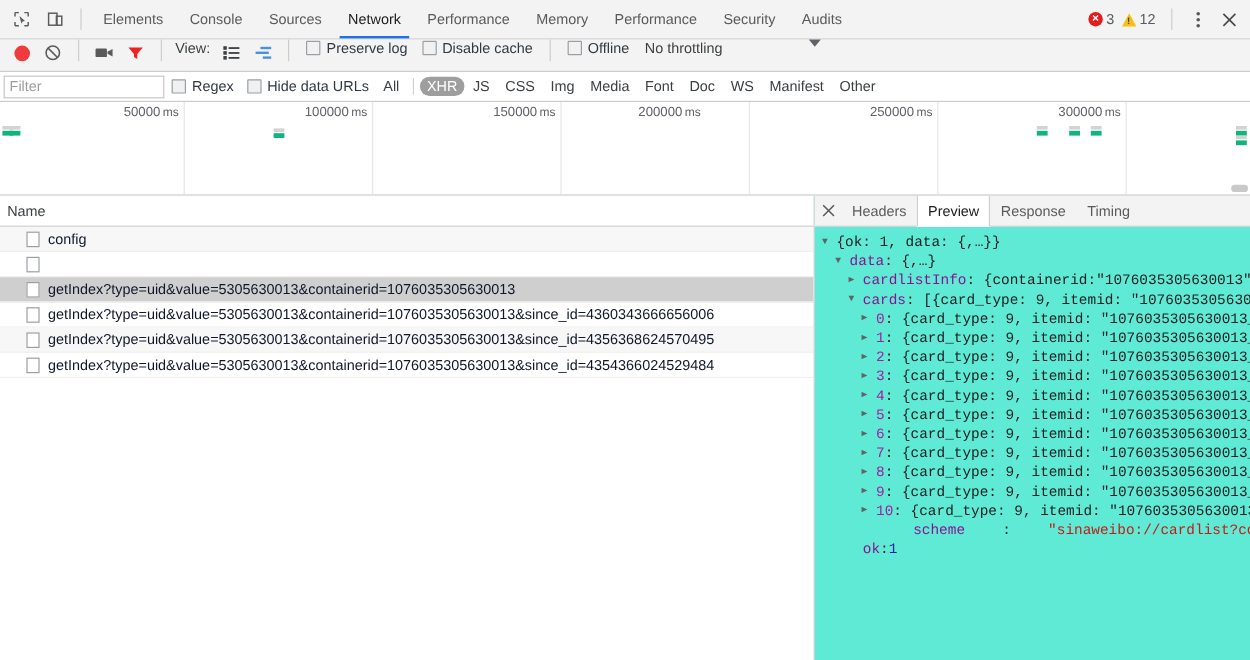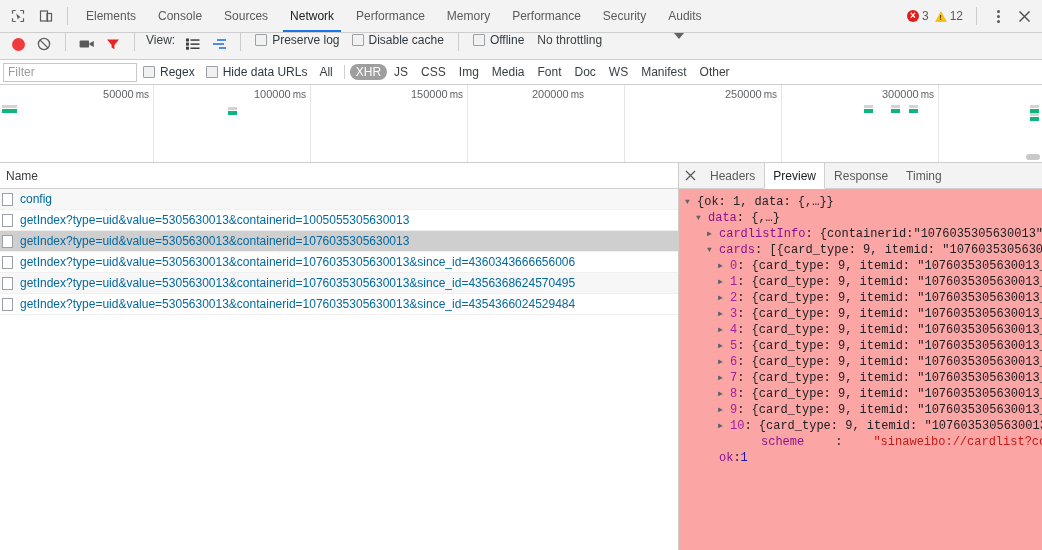--- a/index.html
+++ b/index.html
@@ -110,34 +110,34 @@
   .split { flex: 1; display: flex; min-height: 0; }
   .listpane { width: 678px; min-width: 678px; display: flex; flex-direction: column; background: #fff; }
   .listhead {
     height: 26px; min-height: 26px; display: flex; align-items: center;
     padding-left: 6px; font-size: 12px; color: #3c4043;
     border-bottom: 1px solid #d0d0d0; background: #fff;
   }
   .rows { flex: 1; overflow: hidden; }
   .row {
     height: 21px; display: flex; align-items: center;
-    padding-left: 2px; font-size: 12px; color: #0369a1;
+    padding-left: 22px; font-size: 12px; color: #0f172a;
     border-bottom: 1px solid #f0f0f0; cursor: pointer; white-space: nowrap;
   }
   .row.odd { background: #f7f7f7; }
   .row.selected { background: #cfcfcf; }
   .rowdoc {
     width: 11px; height: 13px; border: 1px solid #9aa0a6; background: #fff;
     margin-right: 7px; flex: none;
   }
 
   .vsplit { width: 1px; background: #cdcdcd; cursor: col-resize; }
 
   
-  .detailpane { flex: 1; display: flex; flex-direction: column; background: #fca5a5; min-width: 0; }
+  .detailpane { flex: 1; display: flex; flex-direction: column; background: #5eead4; min-width: 0; }
   .dtabs {
     height: 26px; min-height: 26px; display: flex; align-items: stretch;
     border-bottom: 1px solid #d0d0d0; background: #f3f3f3;
   }
   .dclose { width: 22px; display: flex; align-items: center; justify-content: center; cursor: pointer; }
   .dtab {
     padding: 0 8px; display: flex; align-items: center;
     font-size: 12px; color: #5a5a5a; cursor: pointer; white-space: nowrap;
     border-left: 1px solid transparent; border-right: 1px solid transparent;
   }
@@ -352,21 +352,20 @@
       <div class="listhead">
         <span>Name</span>
       </div>
       <div class="rows" id="rows">
           <div class="row odd">
             <span class="rowdoc"></span>
             <span>config</span>
           </div>
           <div class="row">
             <span class="rowdoc"></span>
-            <span>getIndex?type=uid&amp;value=5305630013&amp;containerid=1005055305630013</span>
           </div>
           <div class="row selected">
             <span class="rowdoc"></span>
             <span>getIndex?type=uid&amp;value=5305630013&amp;containerid=1076035305630013</span>
           </div>
           <div class="row">
             <span class="rowdoc"></span>
             <span>getIndex?type=uid&amp;value=5305630013&amp;containerid=1076035305630013&amp;since_id=4360343666656006</span>
           </div>
           <div class="row odd">

